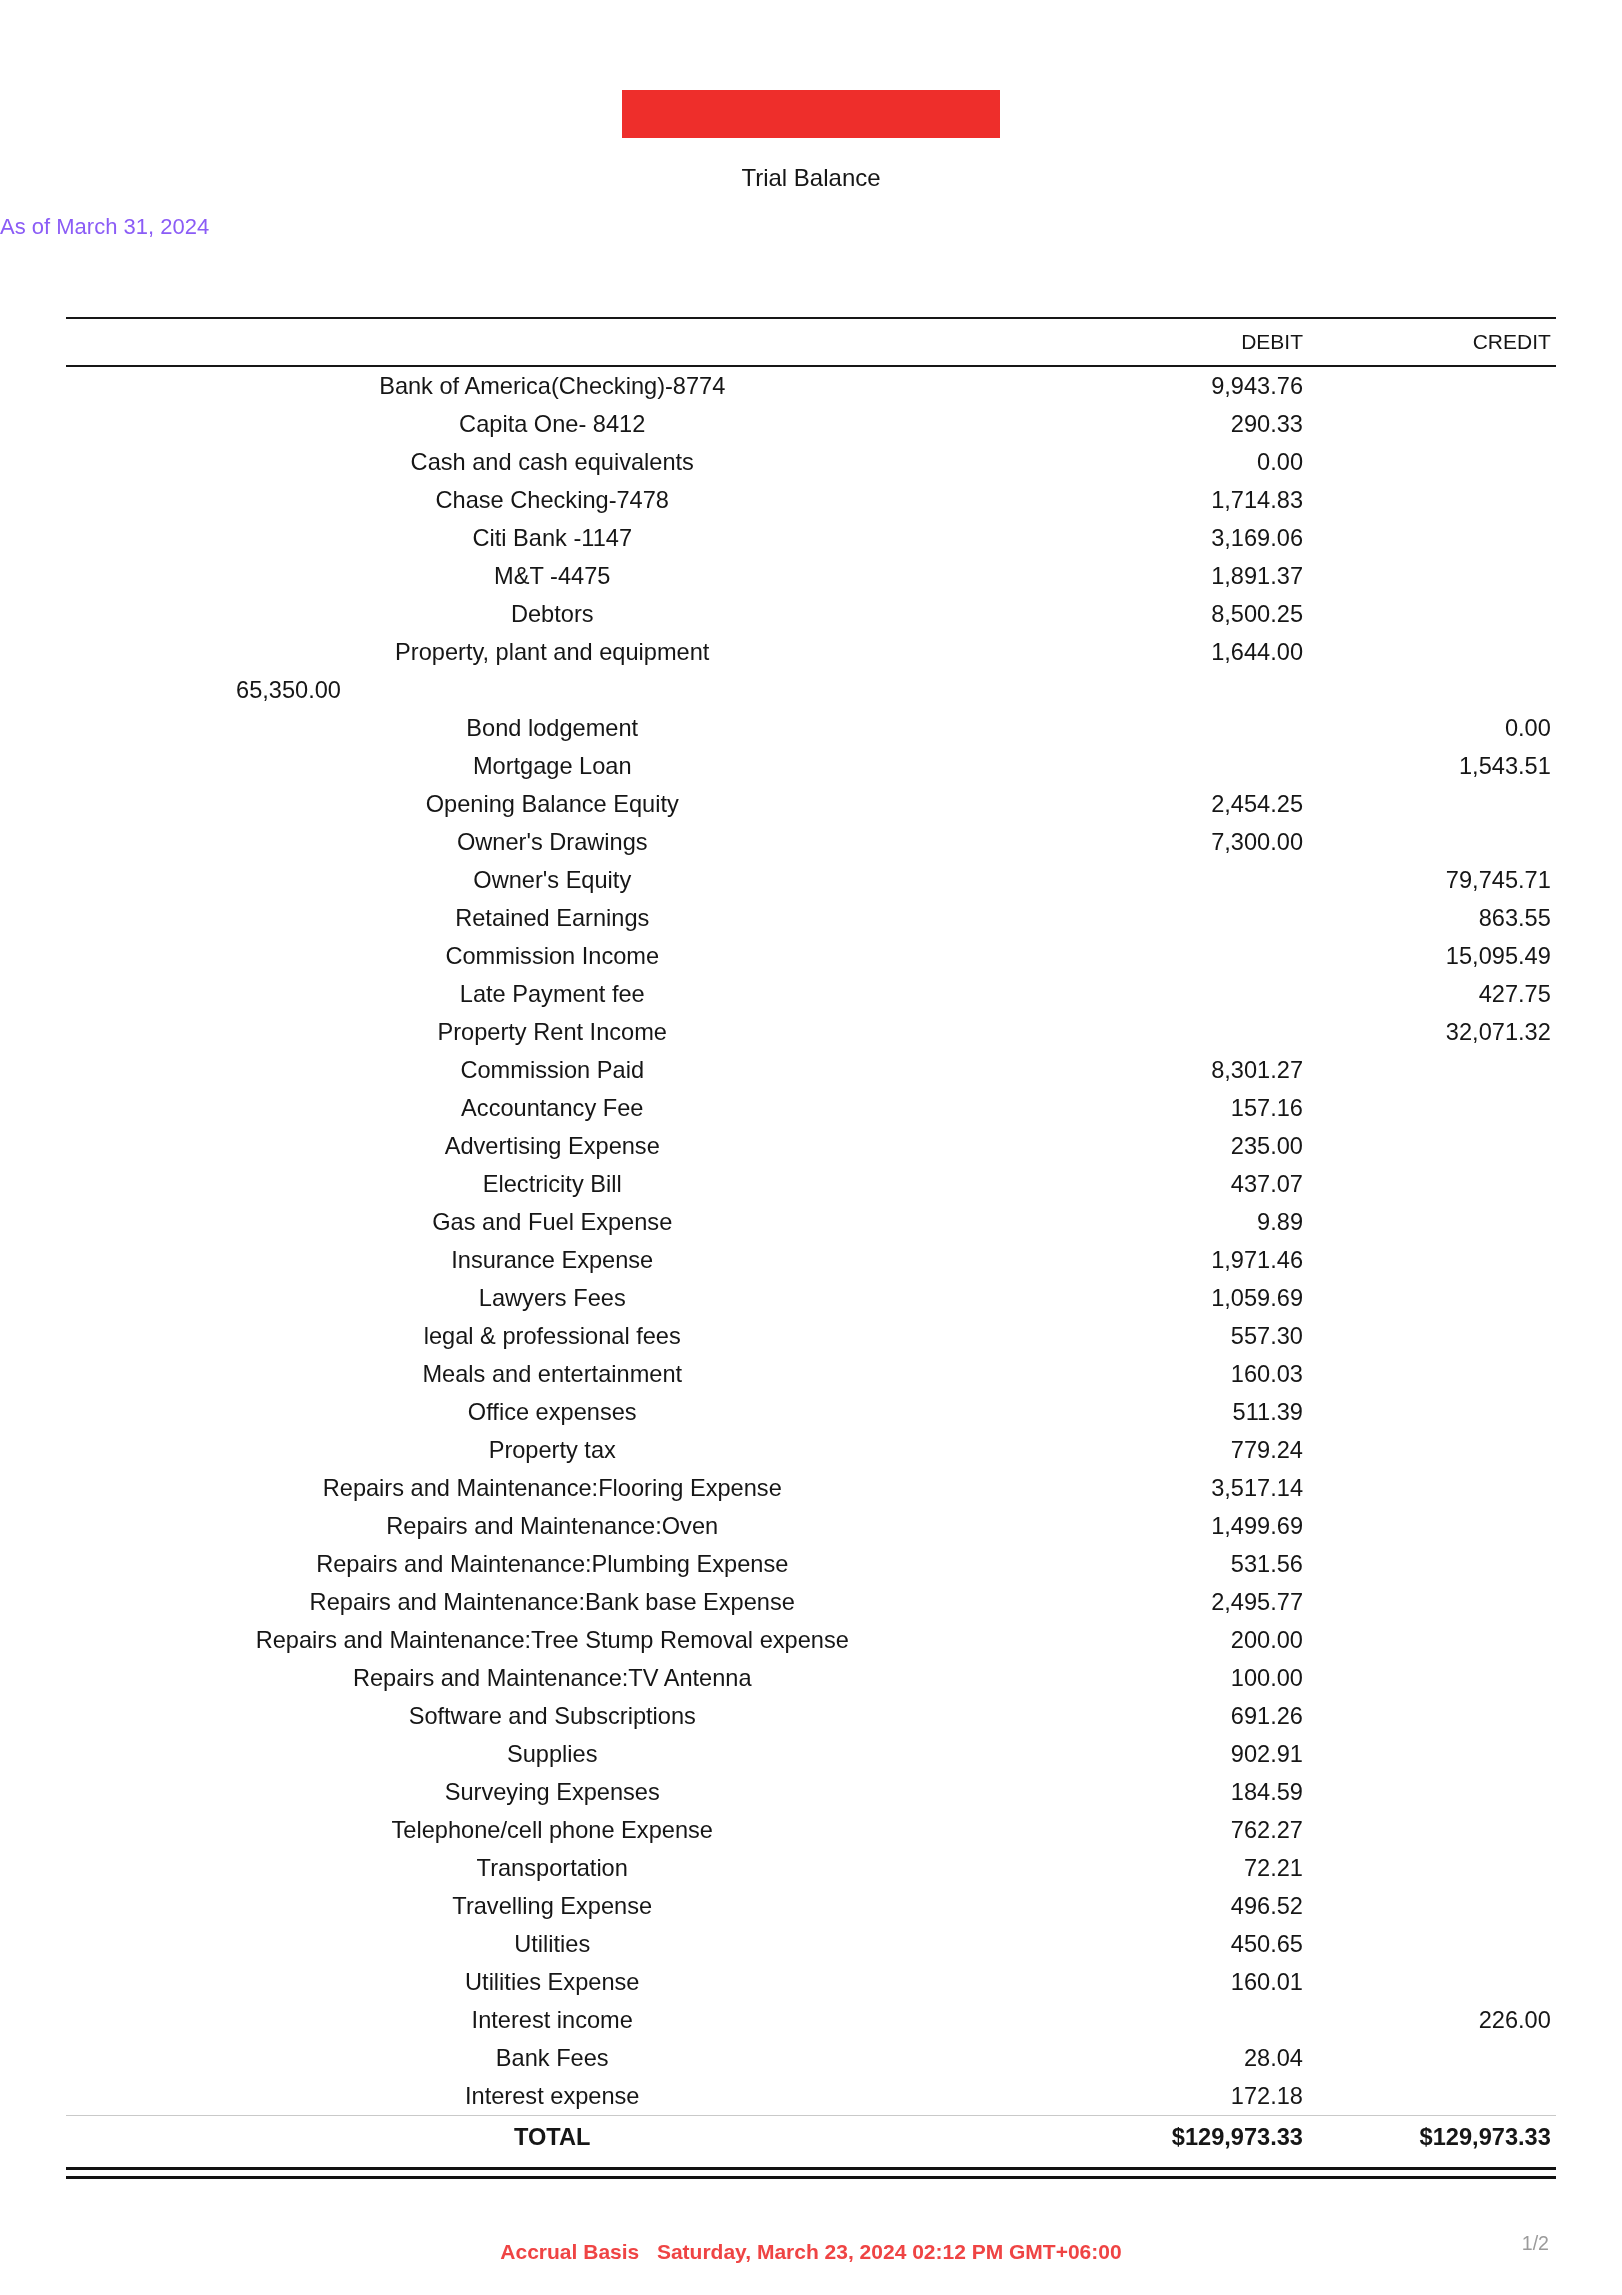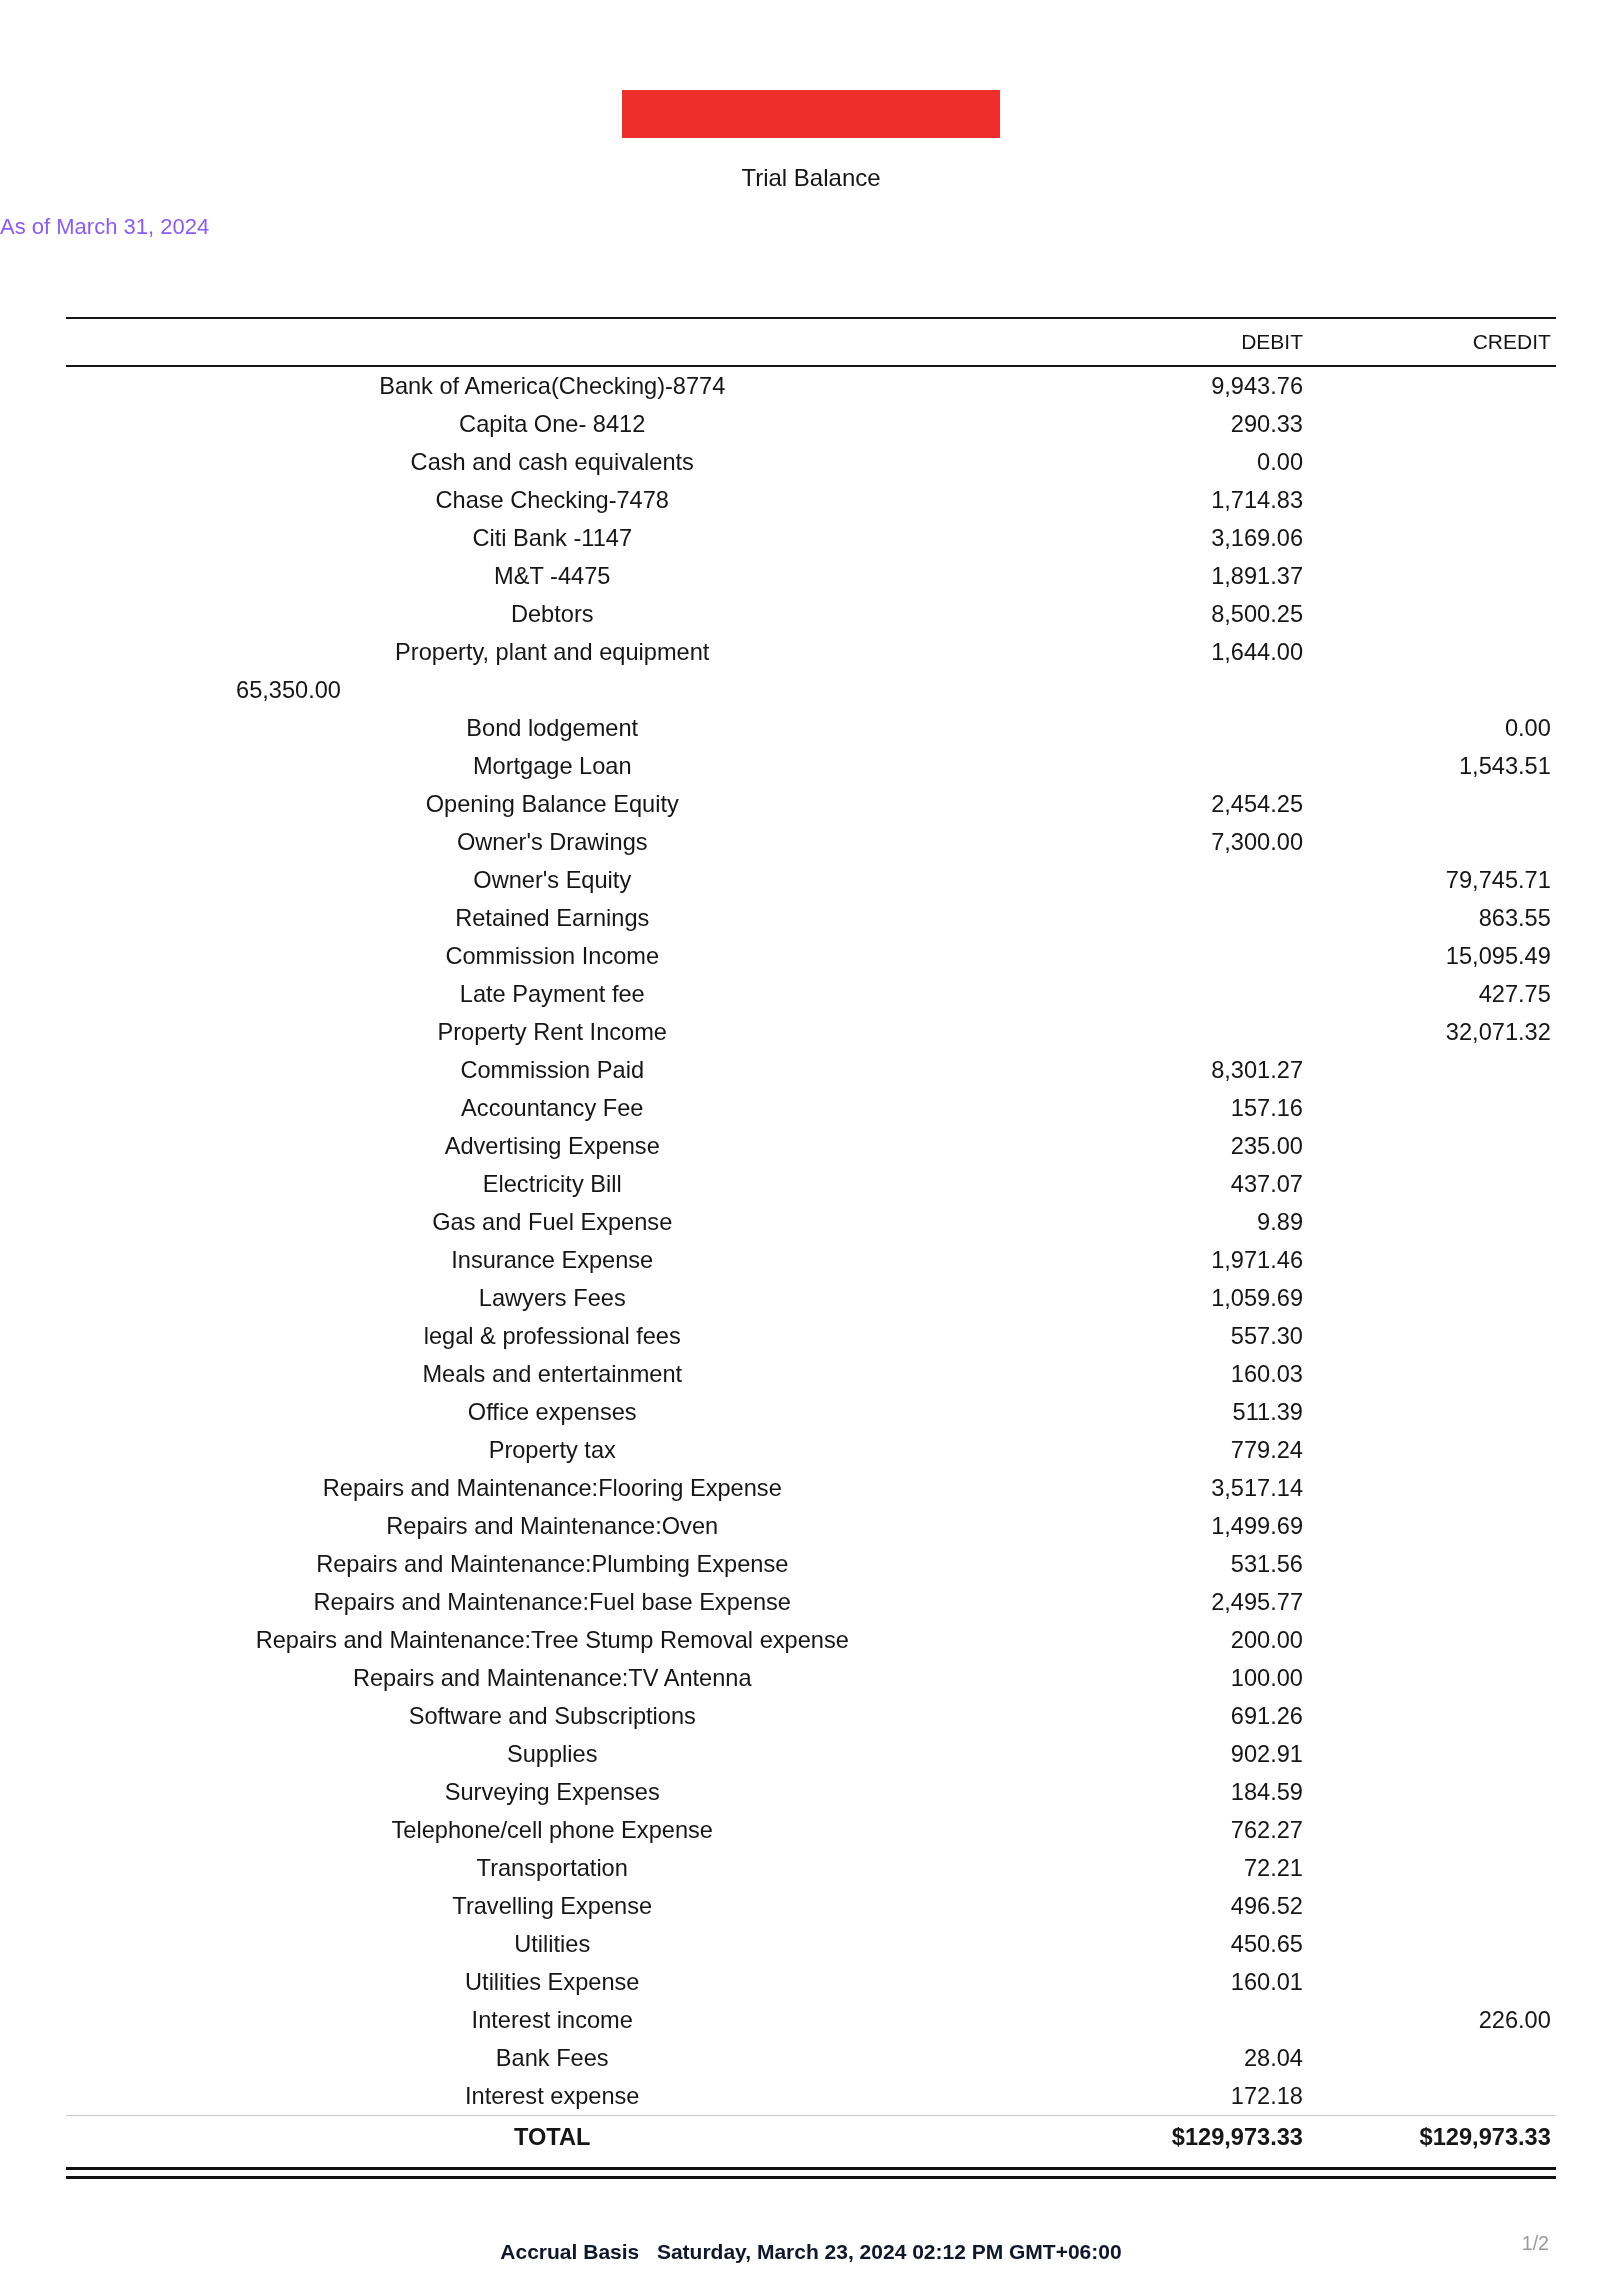--- a/index.html
+++ b/index.html
@@ -86,21 +86,21 @@
   .double-rule .gap { height: 5.2px; }
 
   .page-footer {
     position: absolute;
     top: 2240px;
     left: 0;
     width: 100%;
     text-align: center;
     font-size: 21px;
     font-weight: 700;
-    color: #0f172a;
+    color: #ef4444;
   }
   .page-footer .basis { margin-right: 11.8px; }
 
   .page-indicator {
     position: absolute;
     top: 2232px;
     right: 73px;
     font-size: 19.6px;
     font-weight: 400;
     color: #9b9b9b;
@@ -279,21 +279,21 @@
         <div class="cell-account">Repairs and Maintenance:Oven</div>
         <div class="cell-debit">1,499.69</div>
         <div class="cell-credit"></div>
       </div>
       <div class="t-row">
         <div class="cell-account">Repairs and Maintenance:Plumbing Expense</div>
         <div class="cell-debit">531.56</div>
         <div class="cell-credit"></div>
       </div>
       <div class="t-row">
-        <div class="cell-account">Repairs and Maintenance:Fuel base Expense</div>
+        <div class="cell-account">Repairs and Maintenance:Bank base Expense</div>
         <div class="cell-debit">2,495.77</div>
         <div class="cell-credit"></div>
       </div>
       <div class="t-row">
         <div class="cell-account">Repairs and Maintenance:Tree Stump Removal expense</div>
         <div class="cell-debit">200.00</div>
         <div class="cell-credit"></div>
       </div>
       <div class="t-row">
         <div class="cell-account">Repairs and Maintenance:TV Antenna</div>

